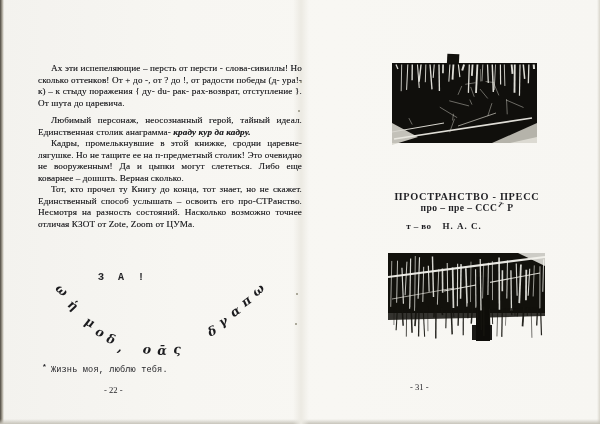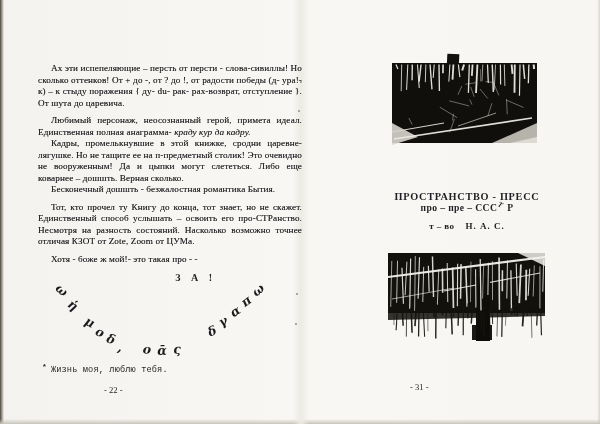--- a/index.html
+++ b/index.html
@@ -19,23 +19,23 @@
   .speck{position:absolute;width:2px;height:2px;border-radius:50%;background:#93907f;}
 
   
   .text-col{position:absolute;left:38px;top:63px;width:264px;}
   .text-col p{
     margin:0;font-size:9.2px;line-height:11.5px;text-align:justify;
     text-indent:13px;letter-spacing:.1px;
     text-shadow:0 0 .3px rgba(25,25,28,.55);
   }
   .text-col p.gap{margin-bottom:6px;}
-  .anagram{font-weight:normal;font-style:italic;}
-  .za{position:absolute;left:98px;top:272px;width:118px;text-align:right;
-    font-size:10px;font-weight:bold;letter-spacing:4px;}
+  .anagram{font-weight:bold;font-style:italic;}
+  .za{position:absolute;left:98px;top:272px;width:118px;text-align:left;
+    font-size:10px;font-weight:bold;letter-spacing:4px;font-family:Liberation Mono, monospace;}
   .arc{position:absolute;left:0;top:0;width:600px;height:424px;pointer-events:none;}
   .arc-char{position:absolute;font-family:"DejaVu Serif",serif;
     font-size:12.5px;font-weight:bold;font-style:italic;color:#1c1c1f;}
   .footnote{position:absolute;left:42px;top:362px;font-size:8.6px;letter-spacing:.15px;font-family:Liberation Mono, monospace;}
   .fn-mark{font-weight:bold;vertical-align:3px;font-size:8px;margin-right:4px;}
   .pagenum{position:absolute;font-size:8.6px;text-align:left;}
   .pagenum-left{left:104px;top:385px;width:90px;}
   .pagenum-right{left:410px;top:382px;width:92px;}
 
   
@@ -44,46 +44,44 @@
   .photo-bot{left:388px;top:253px;}
   .post{position:absolute;left:447px;top:54px;width:12px;height:14px;
     background:#12110d;transform:rotate(3deg);}
   .rp-title{position:absolute;left:392px;top:183px;width:150px;text-align:center;
     font-size:10.3px;font-weight:bold;letter-spacing:.7px;margin-top:8px;}
   .rp-sub{position:absolute;left:392px;top:202px;width:150px;text-align:center;
     font-size:9.6px;font-weight:bold;letter-spacing:.4px;}
   .sup-t{display:inline-block;font-style:italic;font-size:7.5px;
     transform:translateY(-4px) rotate(26deg);margin:0 3px 0 1px;}
   .sub-post{margin-left:1px;}
-  .rp-imprint{position:absolute;left:392px;top:221px;width:150px;text-align:center;
+  .rp-imprint{position:absolute;left:369px;top:221px;width:150px;text-align:center;
     font-size:9px;font-weight:bold;letter-spacing:.4px;}
   .imp-right{margin-left:11px;letter-spacing:1px;}
 </style>
 </head>
 <body>
 
 <div class="spread">
 
   <div class="edge-left"></div>
   <div class="edge-right"></div>
   <div class="edge-bottom"></div>
   <div class="gutter"></div>
   <div class="speck" style="left:300px;top:81px"></div>
   <div class="speck" style="left:298px;top:110px"></div>
   <div class="speck" style="left:296px;top:293px"></div>
   <div class="speck" style="left:295px;top:323px"></div>
 
   <div>
     <div class="text-col">
       <p class="gap">Ах эти испепеляющие – персть от персти - слова-сивиллы! Но сколько оттенков! От + до -, от ? до !, от радости победы (д- ура!- к) – к стыду поражения { ду- du- рак- рах-возврат, отступление }. От шута до царевича.</p>
-      <p><span>Любимый персонаж, неосознанный герой, примета идеал. Единственная полная анаграмма- </span><span class="anagram">краду кур да кадру.</span></p>
+      <p><span>Любимый персонаж, неосознанный герой, тайный идеал. Единственная столик анаграмма- </span><span class="anagram">краду кур да кадру.</span></p>
       <p>Кадры, промелькнувшие в этой книжке, сродни царевне-лягушке. Но не тащите ее на п-предметный столик! Это очевидно не вооруженным! Да и цыпки могут слететься. Либо еще коварнее – дошшть. Верная сколько.</p>
-      <p class="gap">Бесконечный дошшть - безжалостная романтика Бытия.</p>
       <p class="gap">Тот, кто прочел ту Книгу до конца, тот знает, но не скажет. Единственный способ услышать – освоить его про-СТРанство. Несмотря на разность состояний. Насколько возможно точнее отличая КЗОТ от Zote, Zoom от ЦУМа.</p>
-      <p>Хотя - боже ж мой!- это такая про - -</p>
     </div>
 
     <div class="za">З А !</div>
     <div class="arc">
         <span class="arc-char" style="left: 62px; top: 290px; transform: translate(-50%, -50%) rotate(40deg);">ω</span>
         <span class="arc-char" style="left: 73px; top: 305px; transform: translate(-50%, -50%) rotate(36deg);">ἡ</span>
         <span class="arc-char" style="left: 90px; top: 322px; transform: translate(-50%, -50%) rotate(28deg);">μ</span>
         <span class="arc-char" style="left: 100px; top: 332px; transform: translate(-50%, -50%) rotate(22deg);">ο</span>
         <span class="arc-char" style="left: 111px; top: 339px; transform: translate(-50%, -50%) rotate(17deg);">δ</span>
         <span class="arc-char" style="left: 120px; top: 347px; transform: translate(-50%, -50%) rotate(12deg);">,</span>

